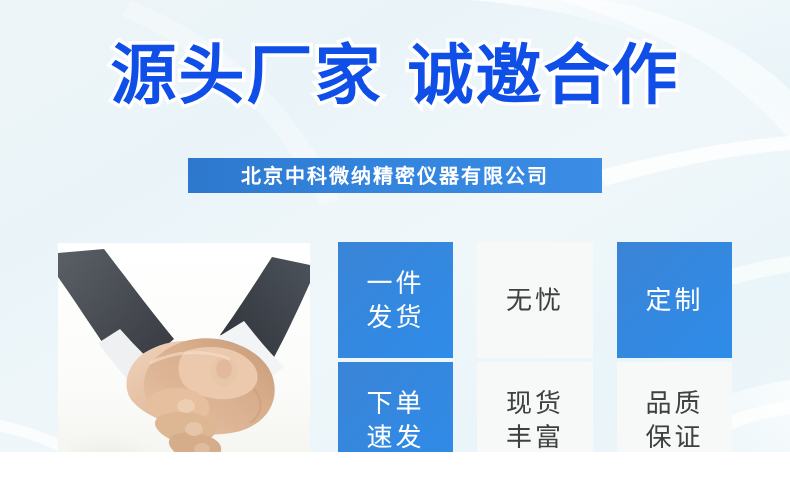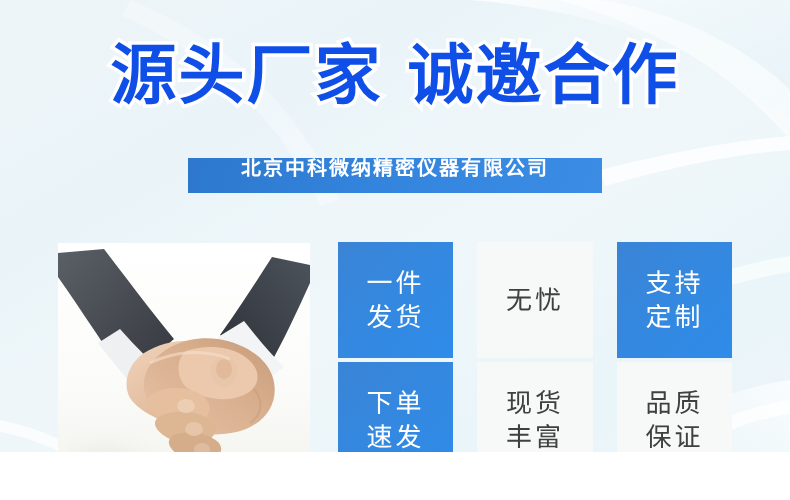--- a/index.html
+++ b/index.html
@@ -58,21 +58,21 @@
 
   
   .company-bar {
     position: absolute;
     left: 188px;
     top: 158px;
     width: 414px;
     height: 35px;
     background: linear-gradient(100deg, #2d78cd 0%, #3384dd 45%, #3a8ce4 100%);
     display: flex;
-    align-items: flex-start;
+    align-items: center;
     justify-content: center;
   }
   .company-bar .company-name {
     color: #ffffff;
     font-size: 20px;
     font-weight: bold;
     letter-spacing: 2px;
     line-height: 20px;
     white-space: nowrap;
     font-family: "DejaVu Sans", "Liberation Sans", sans-serif;
@@ -231,21 +231,20 @@
 
   <div class="grid">
     <div class="cell blue">
       <span class="l1">一件</span>
       <span class="l2">发货</span>
     </div>
     <div class="cell plain">
       <span class="l1">无忧</span>
     </div>
     <div class="cell blue">
-      <span class="l1">支持</span>
       <span class="l2">定制</span>
     </div>
     <div class="cell blue">
       <span class="l1">下单</span>
       <span class="l2">速发</span>
     </div>
     <div class="cell plain">
       <span class="l1">现货</span>
       <span class="l2">丰富</span>
     </div>

